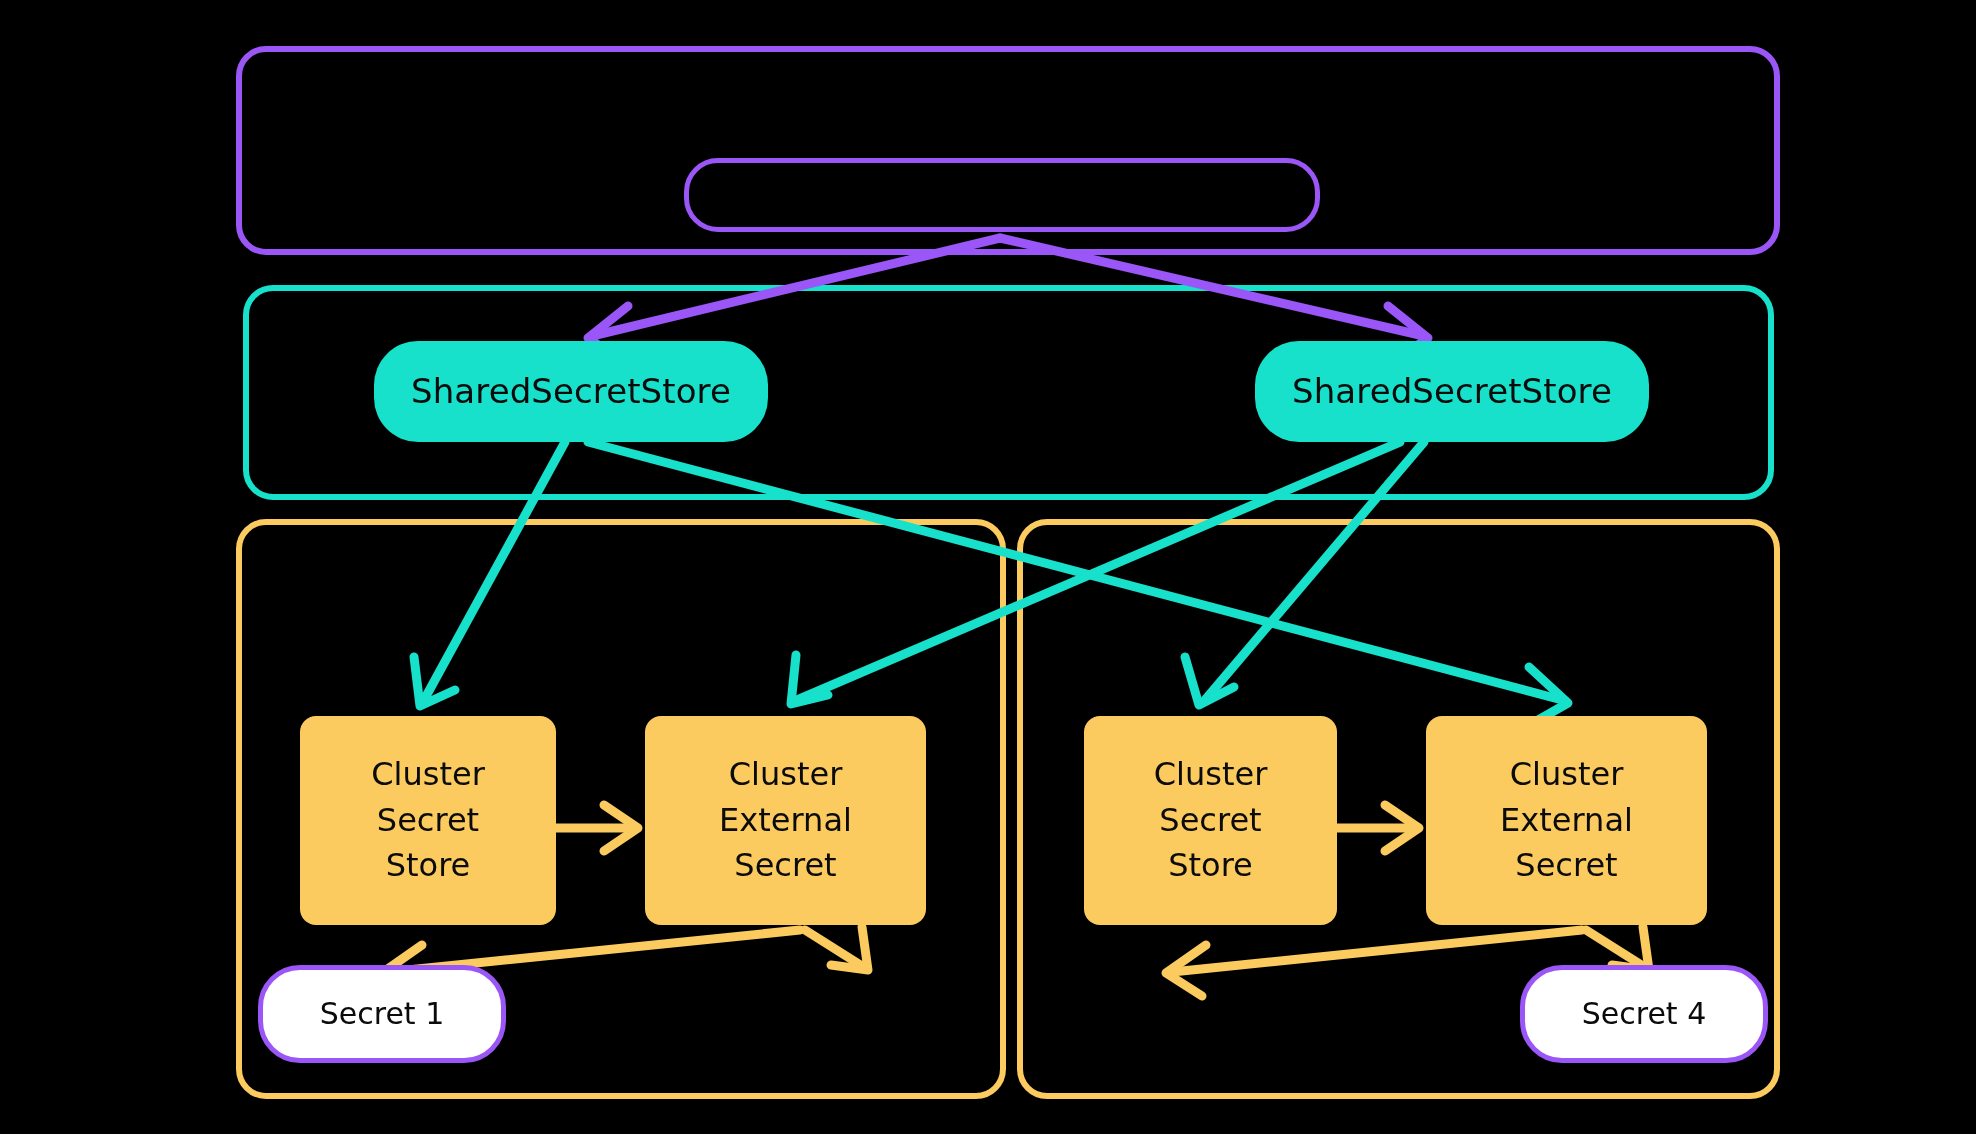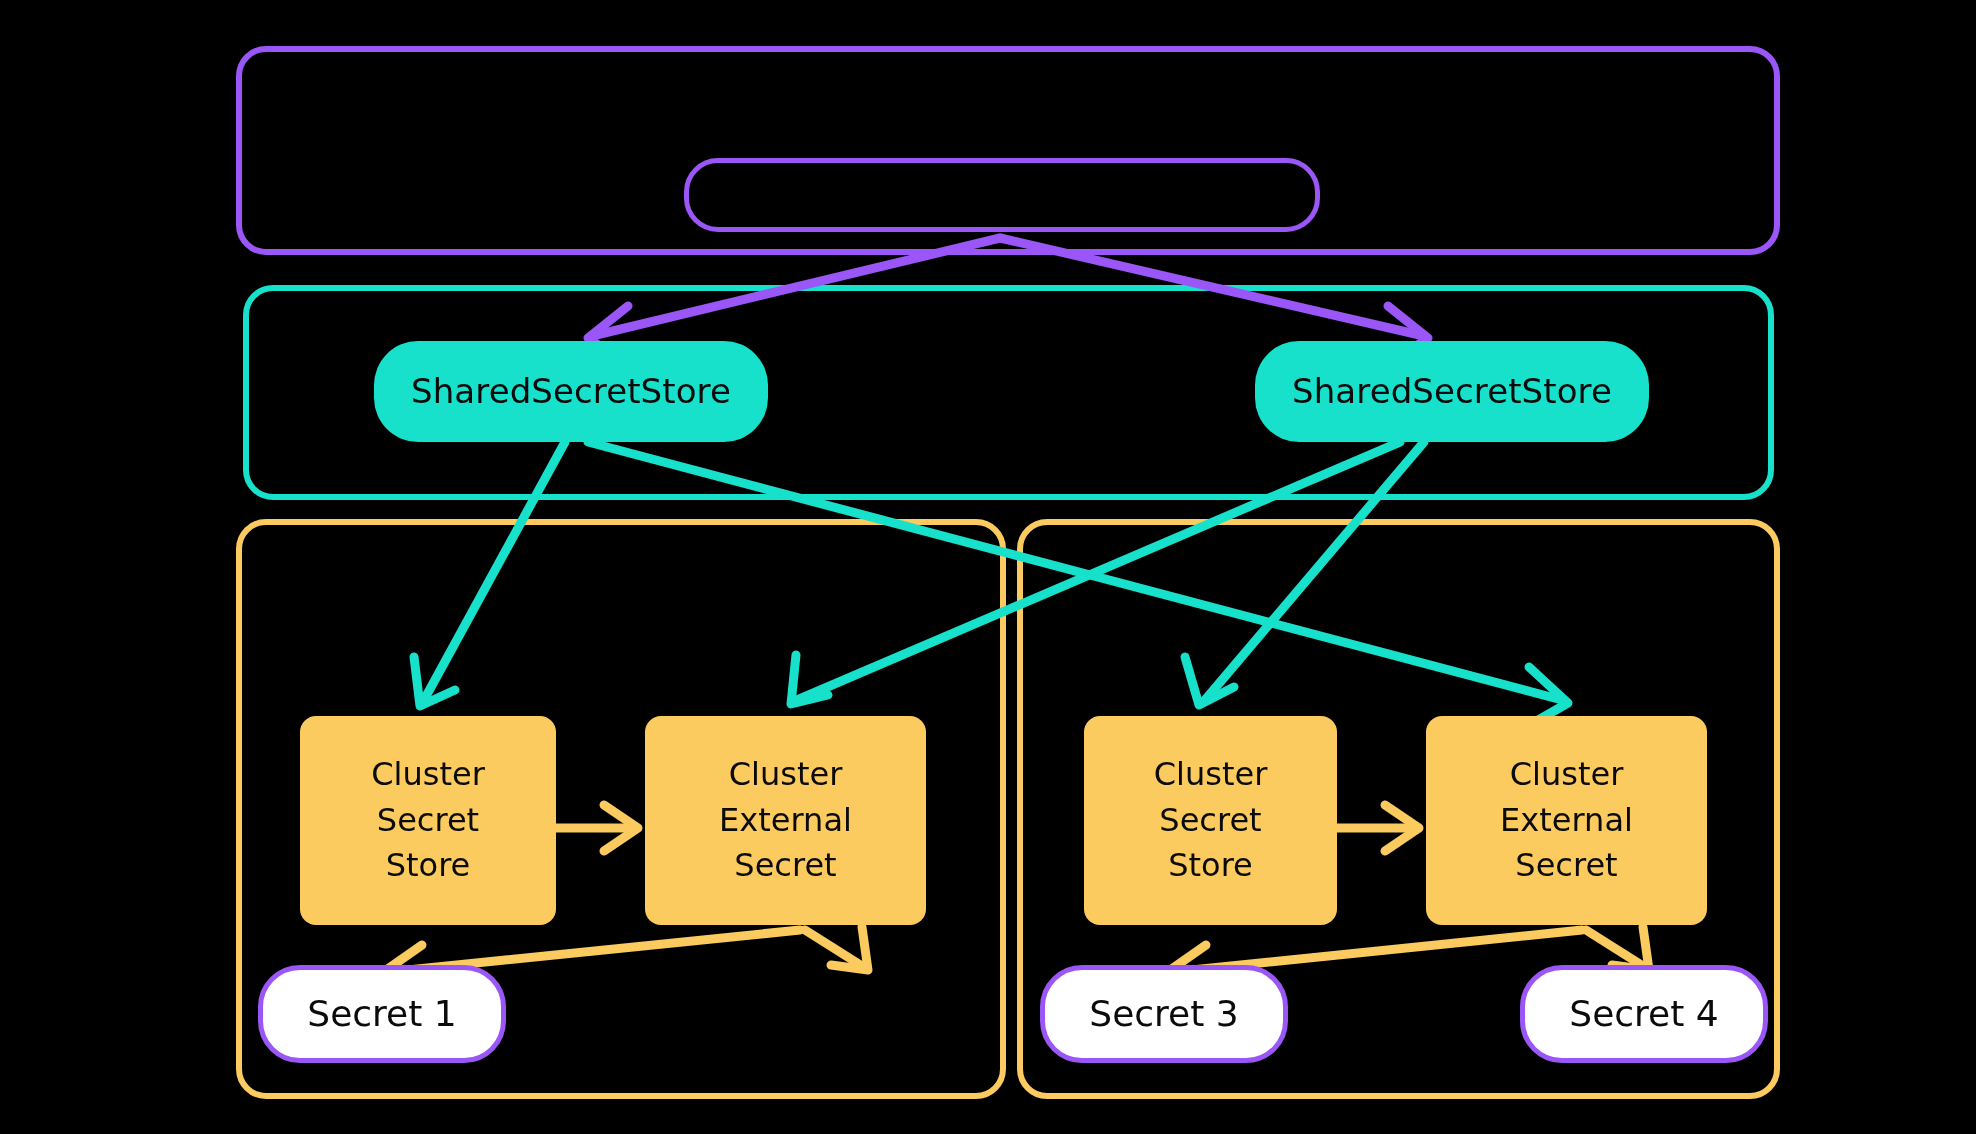--- a/index.html
+++ b/index.html
@@ -59,21 +59,21 @@
   .node-yellow {
     background: #fbcb5f;
     border-radius: 16px;
     font-size: 32px;
     white-space: pre-line;
   }
   .node-white {
     background: #ffffff;
     border: 5px solid #9a56f7;
     border-radius: 42px;
-    font-size: 36px;
+    font-size: 30px;
   }
   
   #edges {
     position: absolute;
     left: 0;
     top: 0;
     width: 1976px;
     height: 1134px;
     z-index: 3;
     pointer-events: none;
@@ -195,21 +195,18 @@
     <span>Cluster
 External
 Secret</span>
   </div>
 
   <div class="node node-white" style="left:258px; top:965px; width:248px; height:98px;">
     <span>Secret 1</span>
   </div>
 
 
-  <div class="node node-white" style="left:1040px; top:965px; width:248px; height:98px;">
-    <span>Secret 3</span>
-  </div>
 
   <div class="node node-white" style="left:1520px; top:965px; width:248px; height:98px;">
     <span>Secret 4</span>
   </div>
 
 </div>
 
 </body></html>

